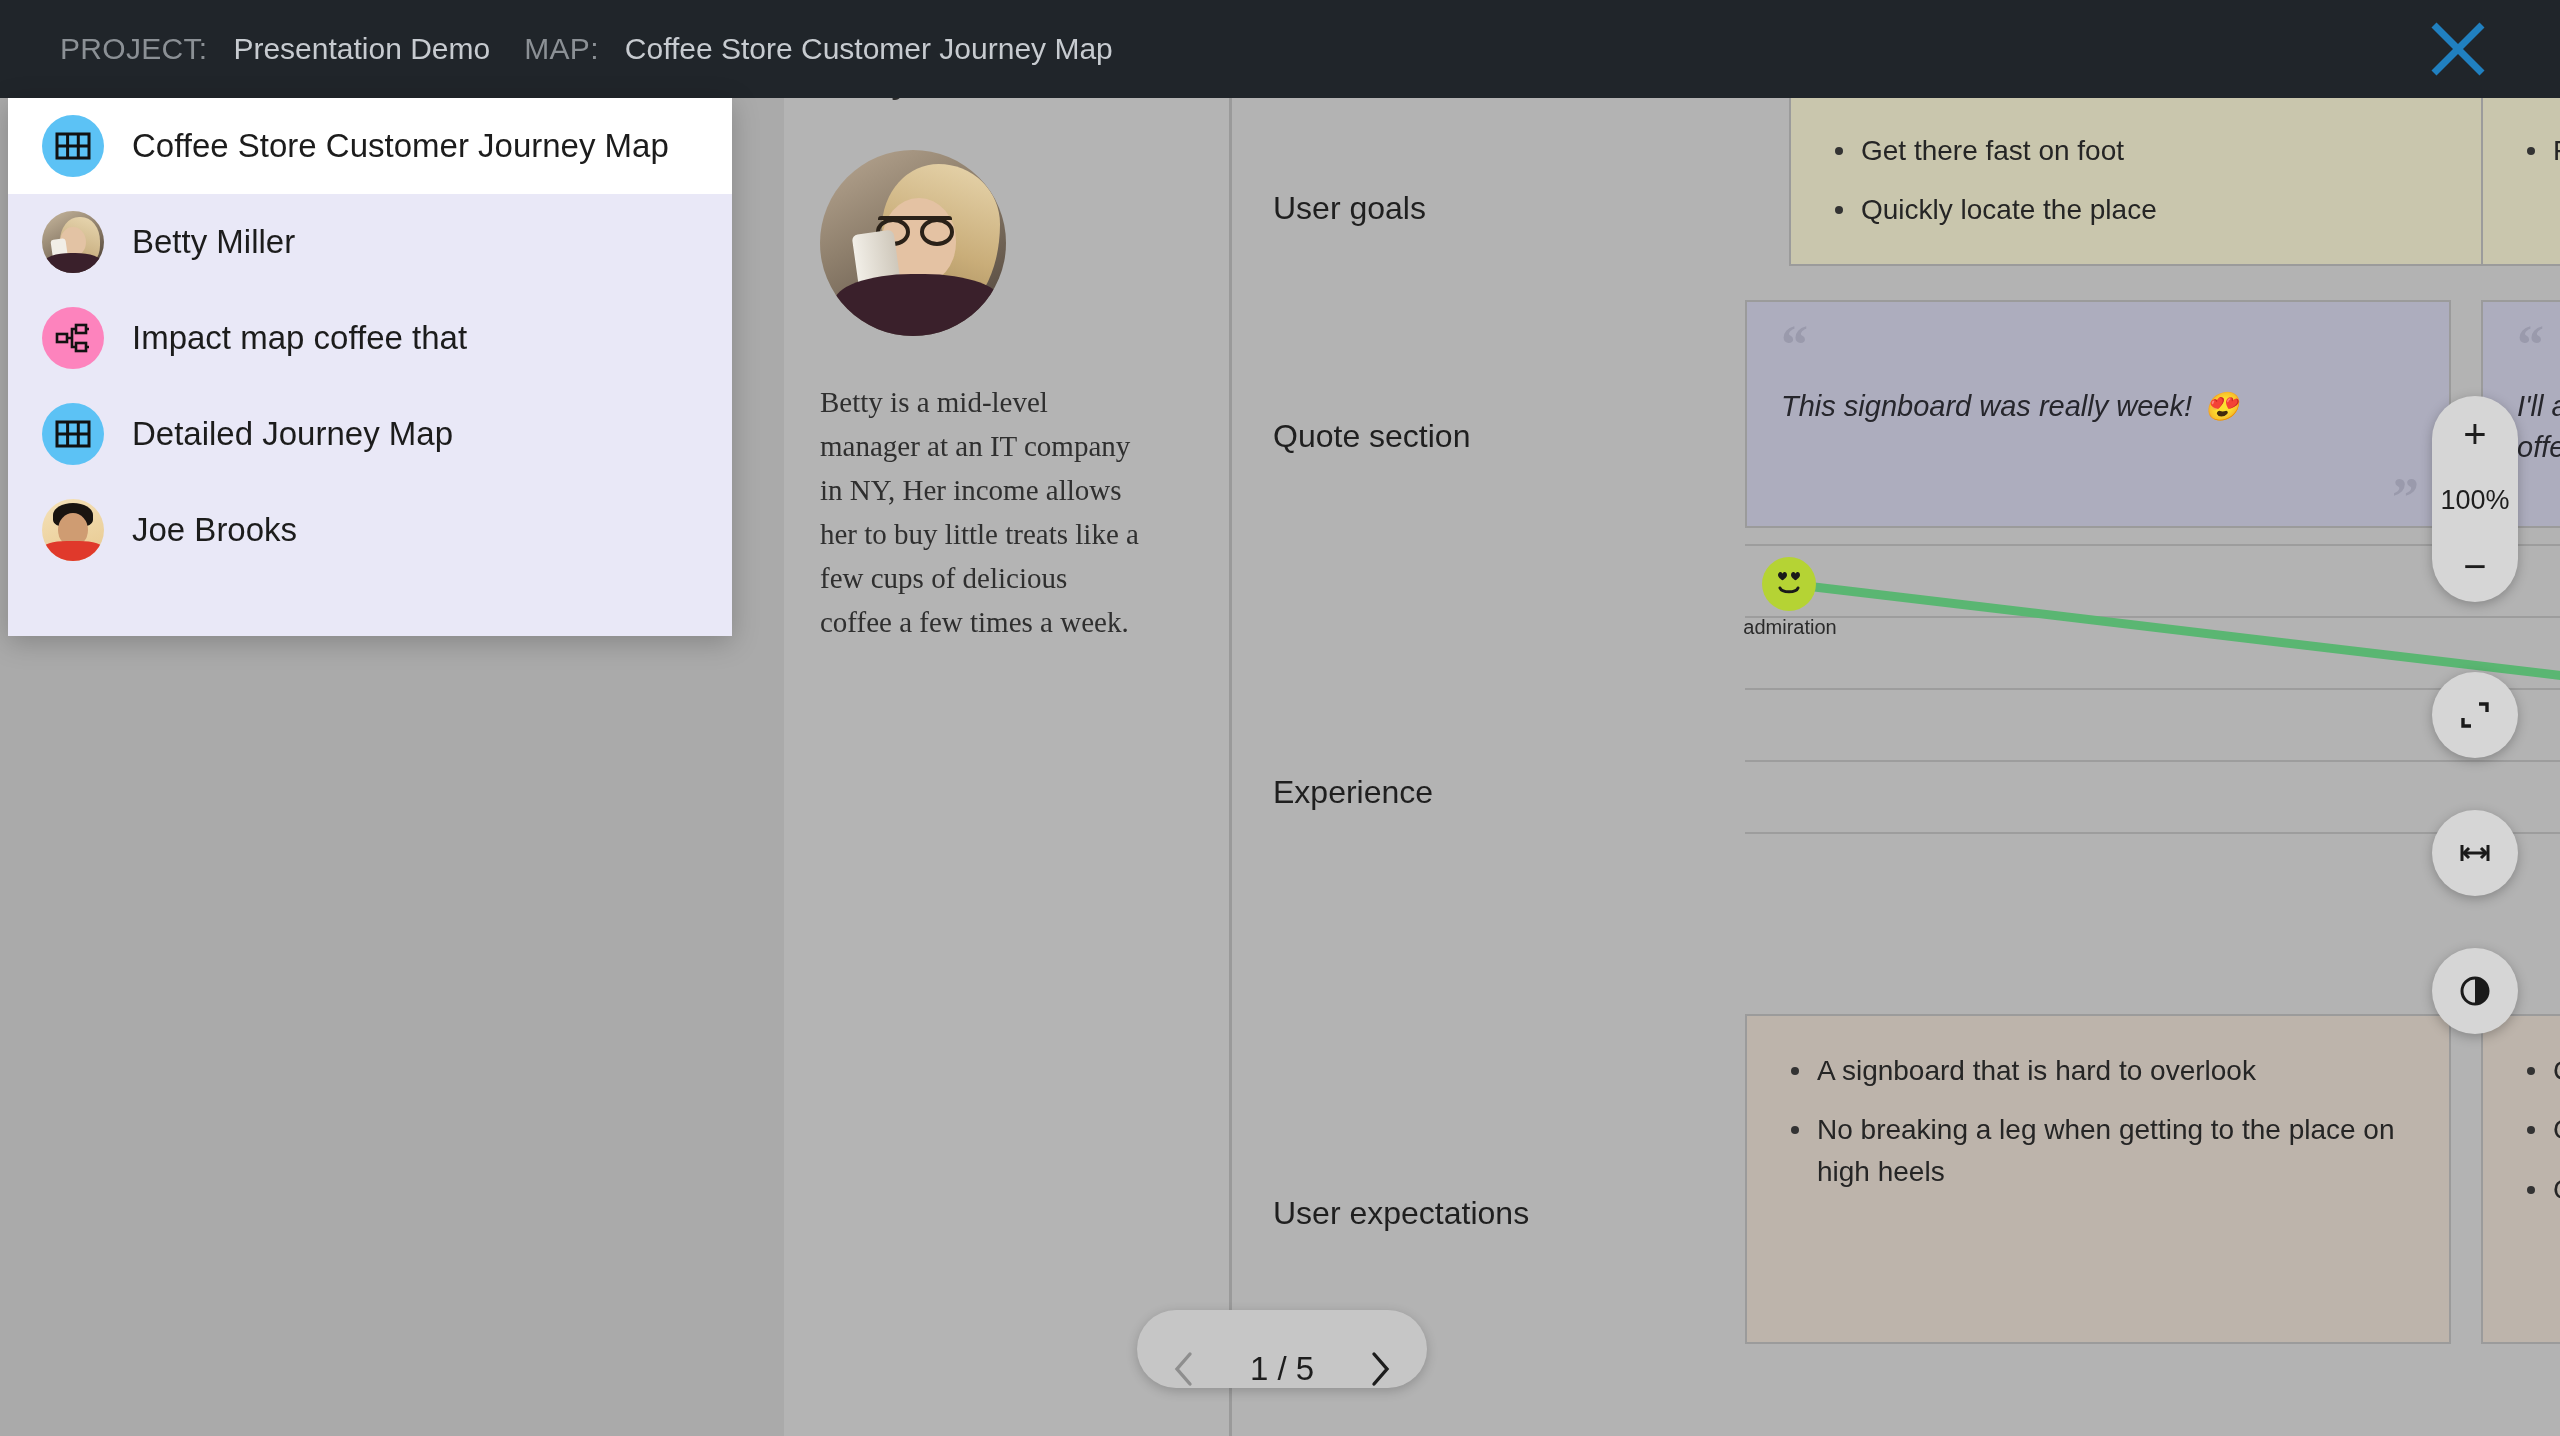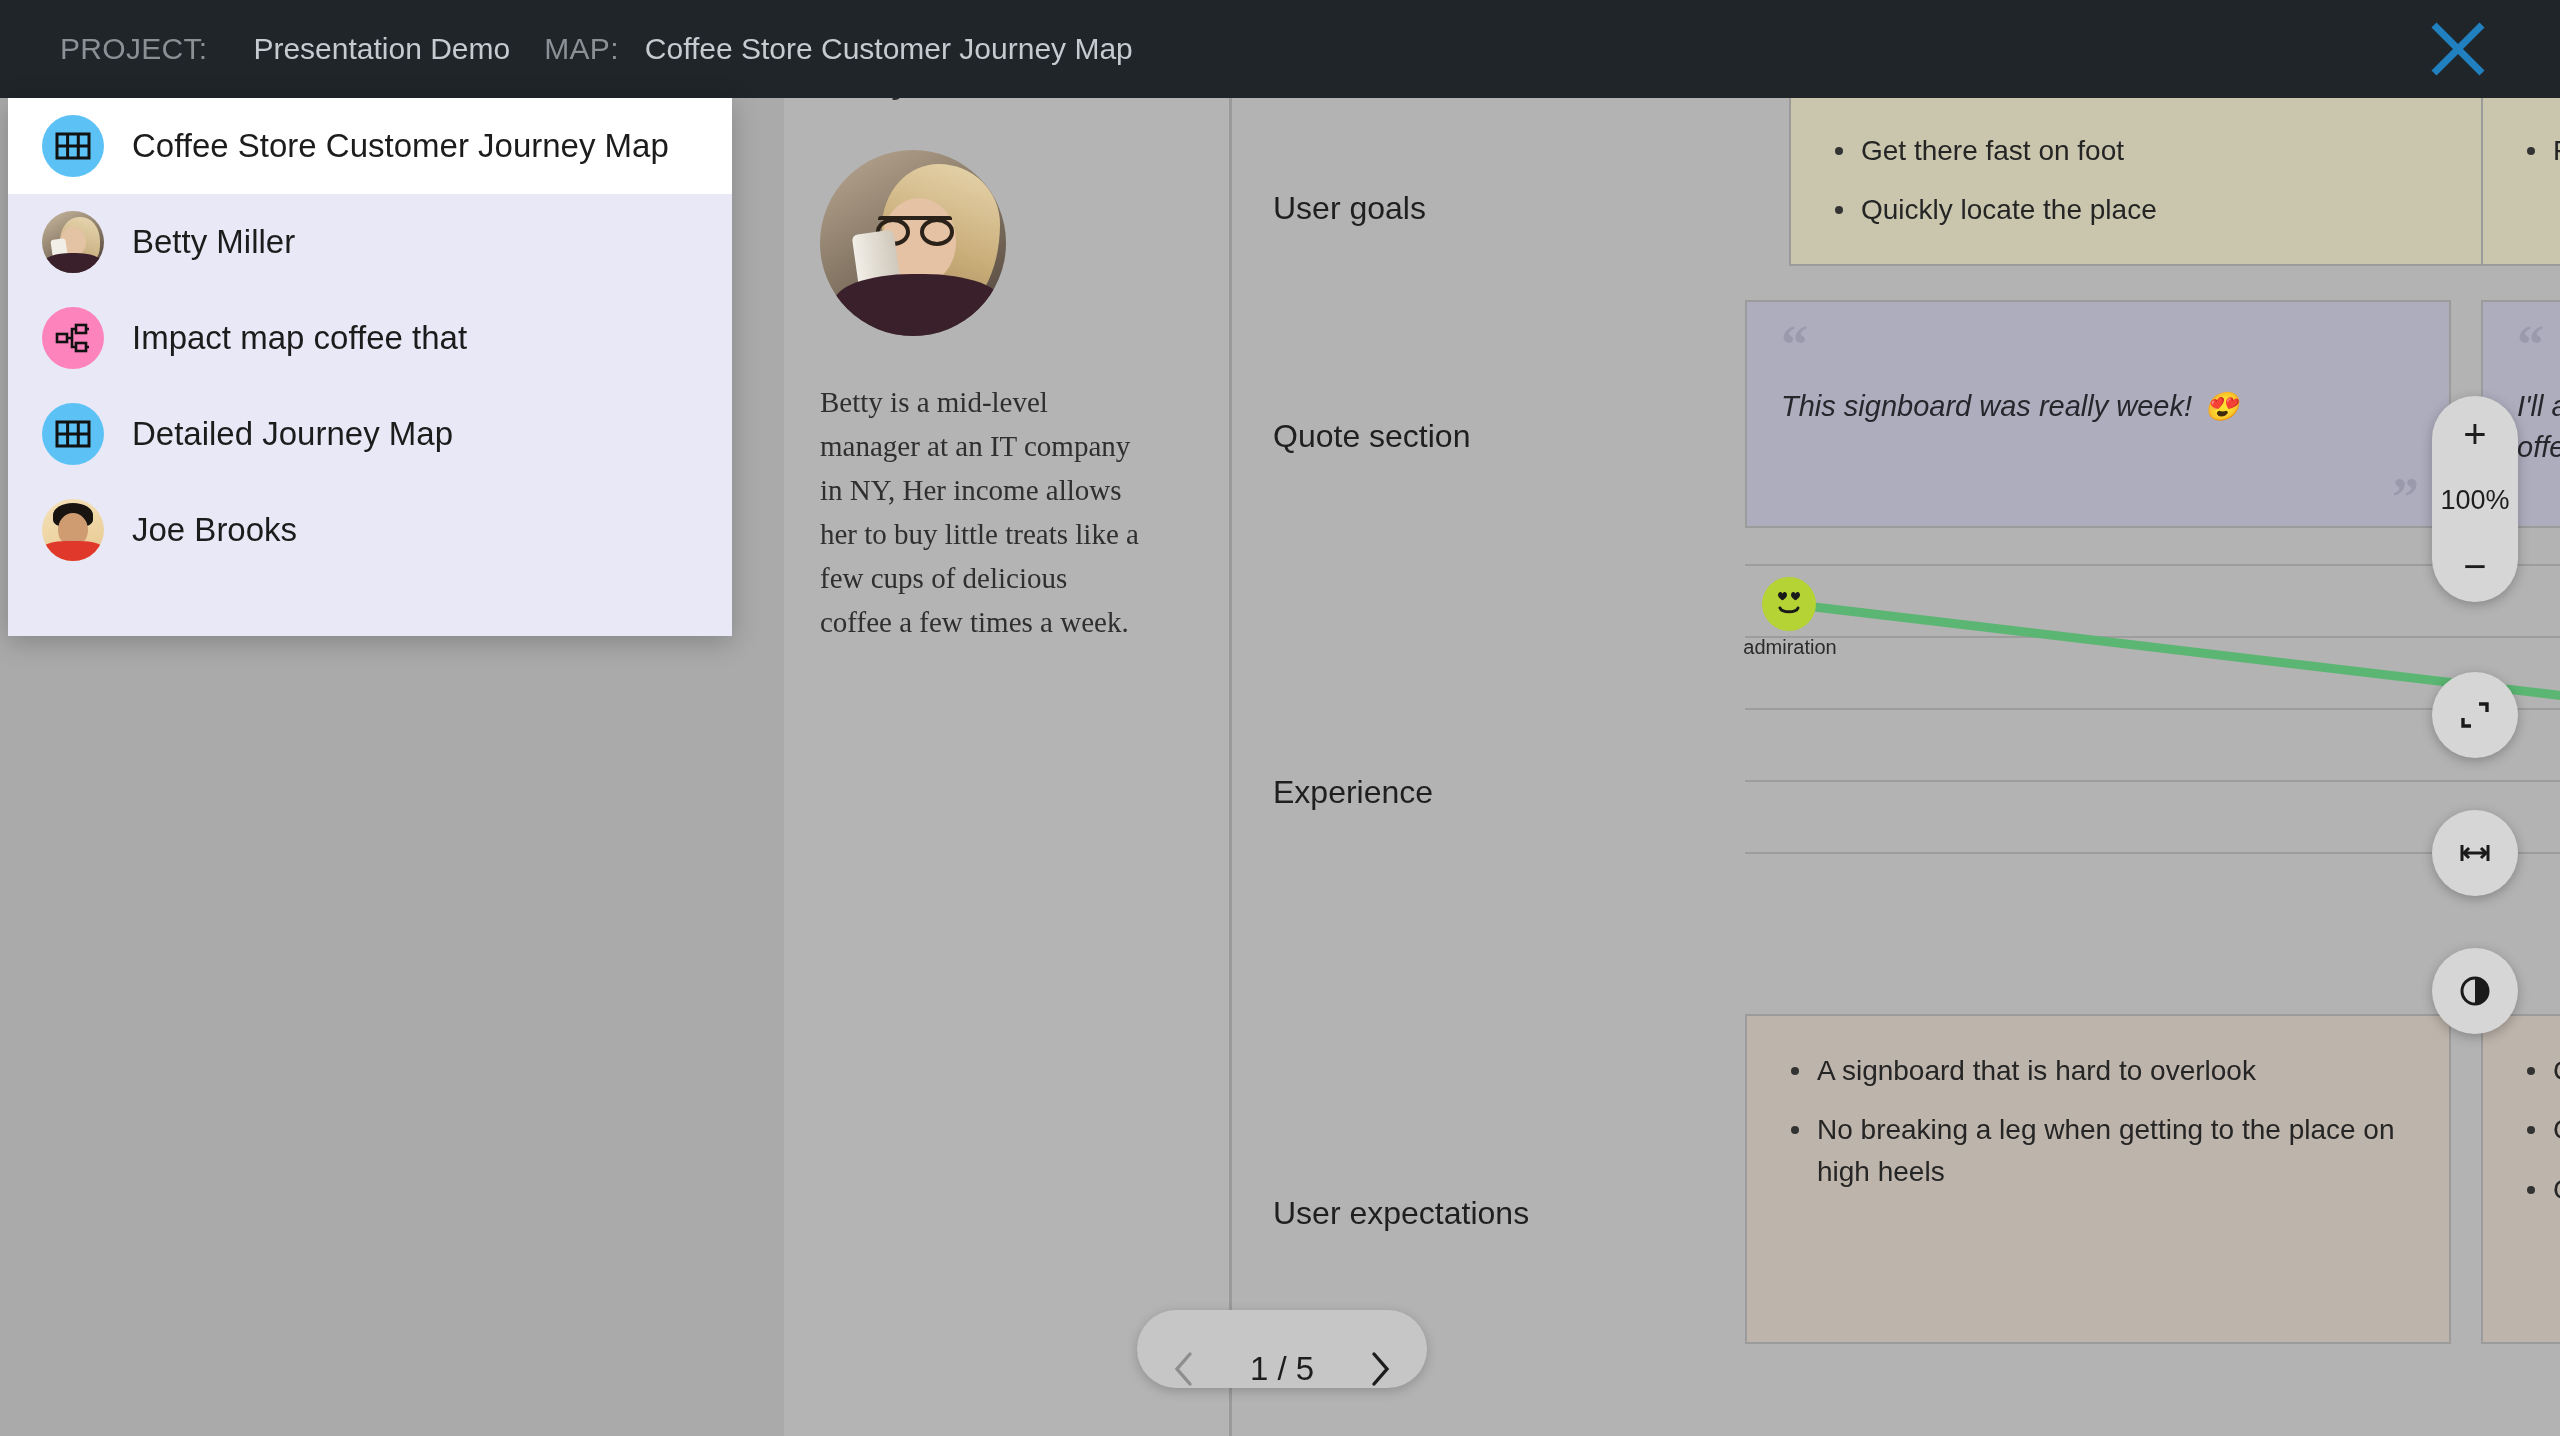--- a/index.html
+++ b/index.html
@@ -152,21 +152,21 @@
     display: flex; align-items: center;
     z-index: 40;
   }
   .hdr-group { display: flex; align-items: baseline; }
   .hdr-key {
     font-size: 30px; color: #8b9095; letter-spacing: .3px;
   }
   .hdr-val {
     font-size: 30px; color: #c7cbd0; margin-left: 26px;
   }
-  .hdr-project { margin-left: 60px; gap: 20px; }
+  .hdr-project { margin-left: 60px; }
   .hdr-map { margin-left: 34px; }
   #close-btn {
     position: absolute; right: 70px; top: 50%; transform: translateY(-50%);
     width: 64px; height: 64px; cursor: pointer;
   }
   #close-btn svg { width: 100%; height: 100%; display: block; }
 
   
   #panel {
     position: absolute; top: 98px; left: 8px;
@@ -320,21 +320,21 @@
     </div>
     <div class="cell expect" style="left:736px; top:916px; width:706px; height:330px;">
       <ul>
         <li>Co</li>
         <li>Go</li>
         <li>Go</li>
       </ul>
     </div>
   </div>
 
-  <div class="exp-area" style="top:564px; height:360px;">
+  <div class="exp-area" style="top:544px; height:360px;">
     <div class="exp-line" style="top:0px"></div>
     <div class="exp-line" style="top:72px"></div>
     <div class="exp-line" style="top:144px"></div>
     <div class="exp-line" style="top:216px"></div>
     <div class="exp-line" style="top:288px"></div>
 
     <svg class="exp-path" width="820" height="360">
       <line x1="44" y1="40" x2="820" y2="132" stroke="#5ab672" stroke-width="9" stroke-linecap="round"></line>
     </svg>
 

